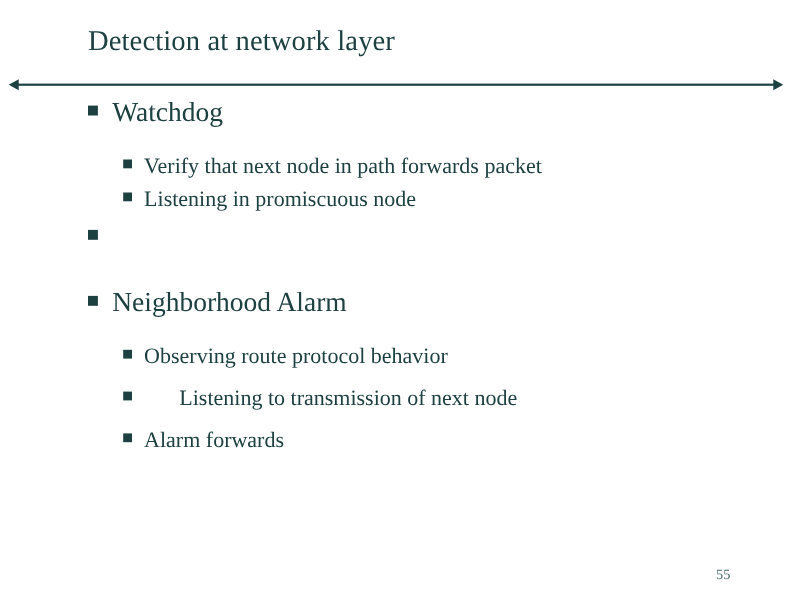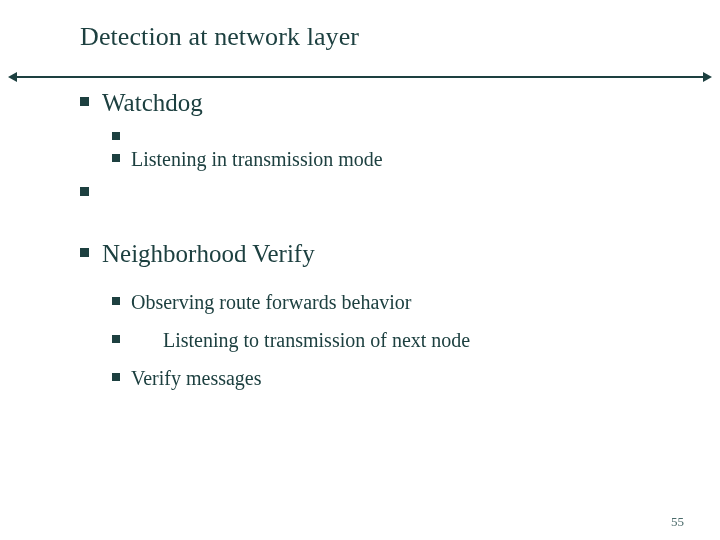--- a/index.html
+++ b/index.html
@@ -123,21 +123,21 @@
   .txt { display: inline-block; }
 
   .gap-sm { height: 14px; }
   .gap-md { height: 18px; }
   .gap-lg { height: 20px; }
 
   .indent-deep { margin-left: 120px; }
 
   .page-number {
     position: absolute;
-    right: 20px;
+    right: 40px;
     bottom: 10px;
     font-size: 13px;
     color: #4a6a6a;
     font-family: "Liberation Serif", serif;
   }
 </style>
 </head>
 <body>
 
 <div class="slide">
@@ -154,56 +154,57 @@
 
     <div class="bullet-row lvl1">
       <span class="marker"></span>
       <span class="txt">Watchdog</span>
     </div>
 
     <div class="gap-sm"></div>
 
     <div class="bullet-row lvl2">
       <span class="marker"></span>
+      <span class="txt">Verify that next node in path forwards packet</span>
     </div>
 
     <div class="bullet-row lvl2">
       <span class="marker"></span>
-      <span class="txt">Listening in transmission mode</span>
+      <span class="txt">Listening in promiscuous node</span>
     </div>
 
     <div class="gap-md"></div>
 
     <div class="bullet-row lvl1">
       <span class="marker"></span>
     </div>
 
     <div class="gap-sm"></div>
 
 
     <div class="gap-lg"></div>
 
     <div class="bullet-row lvl1">
       <span class="marker"></span>
-      <span class="txt">Neighborhood Verify</span>
+      <span class="txt">Neighborhood Alarm</span>
     </div>
 
     <div class="gap-sm"></div>
 
     <div class="bullet-row lvl2">
       <span class="marker"></span>
-      <span class="txt">Observing route forwards behavior</span>
+      <span class="txt">Observing route protocol behavior</span>
     </div>
 
     <div class="bullet-row lvl2" style="margin-top:8px;gap:32px;">
       <span class="marker"></span>
       <span class="txt">Listening to transmission of next node</span>
     </div>
 
     <div class="bullet-row lvl2" style="margin-top:8px;">
       <span class="marker"></span>
-      <span class="txt">Verify messages</span>
+      <span class="txt">Alarm forwards</span>
     </div>
 
   </div>
 
   <div class="page-number">55</div>
 </div>
 
 </body></html>

